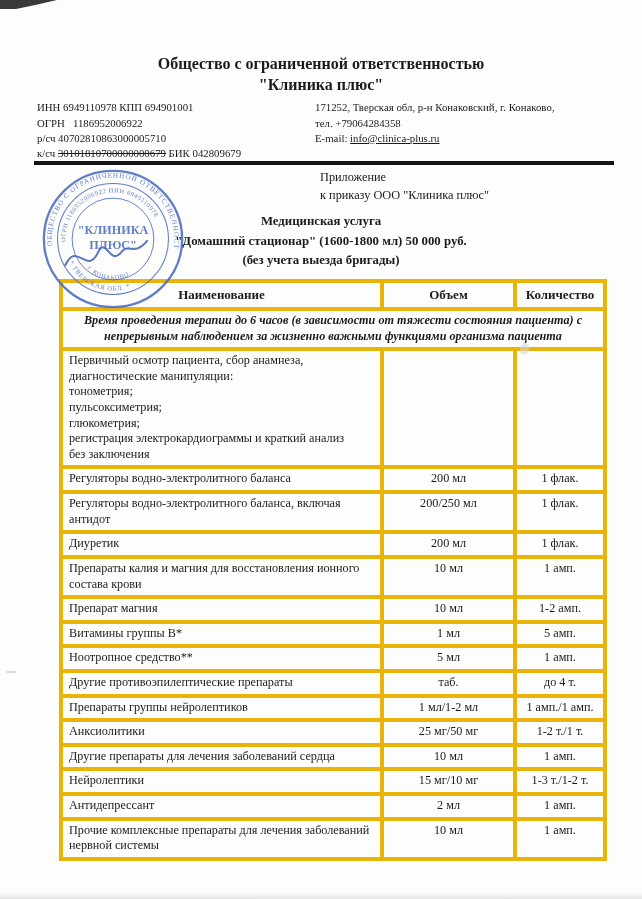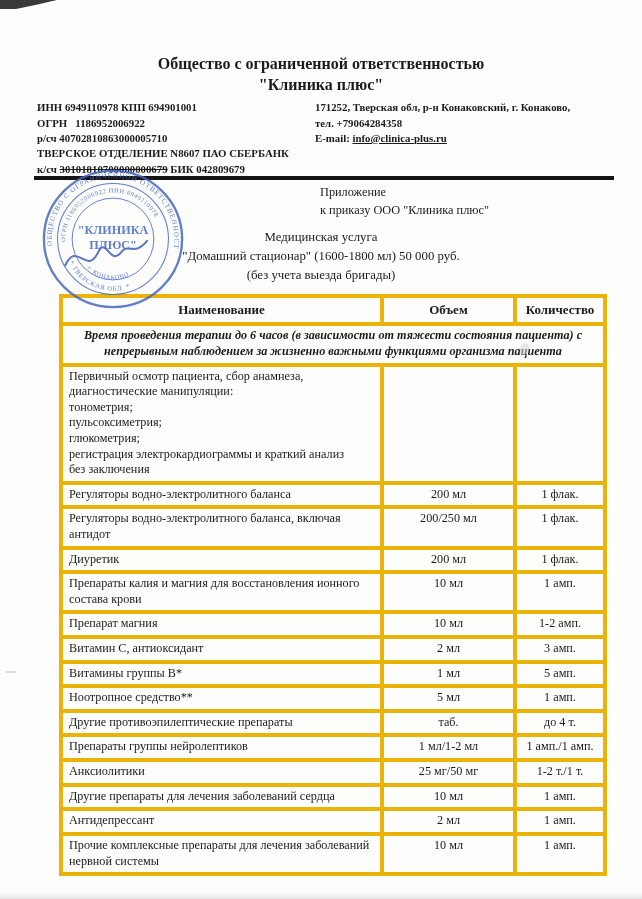--- a/index.html
+++ b/index.html
@@ -12,32 +12,32 @@
   .corner-mark { position:absolute; top:0; left:0; width:57px; height:9px;
     background:#3a3a3a; clip-path:polygon(0 0,100% 0,62% 55%,28% 100%,0 100%); }
   .bottom-edge { position:absolute; bottom:0; left:0; width:100%; height:7px;
     background:linear-gradient(to bottom, rgba(222,222,220,0), #e4e4e2); }
   .margin-dash { position:absolute; left:6px; top:671px; width:10px; height:2px; background:#dcdcdc; }
   .smudge { position:absolute; left:520px; top:343px; width:9px; height:12px;
     background:#d6d6d8; border-radius:50% 40% 55% 45%; opacity:.55; transform:rotate(14deg); }
 
   .titles { text-align:center; padding-top:53px; font-weight:bold; font-size:16px; line-height:1.32; }
 
-  .requisites { display:flex; padding:5px 26px 0 37px; font-size:10.8px; line-height:1.42;font-weight:bold; }
+  .requisites { display:flex; padding:5px 26px 0 37px; font-size:10.8px; line-height:1.42; }
   .req-left  { width:278px; }
   .req-right { flex:1; }
   .req-line  { white-space:pre; }
   .strike    { text-decoration:line-through; text-decoration-thickness:1px; }
   .email-link{ text-decoration:underline; color:#1b1b1b; cursor:pointer; }
 
   .rule { margin:-1px 28px 0 34px; height:4px; background:#141414; }
 
   .appendix { margin:3px 0 4px 320px; font-size:12.3px; line-height:1.5; }
 
-  .service { text-align:center; font-weight:normal; font-size:12.8px; line-height:1.5; margin-top:8px; }
+  .service { text-align:center; font-weight:bold; font-size:12.8px; line-height:1.5; margin-top:8px; }
 
   .stamp { position:absolute; left:38px; top:166px; width:150px; height:146px; opacity:.85; pointer-events:none; }
 
   table.price { margin:9px 0 0 59px; width:544px; border-collapse:collapse; table-layout:fixed; }
   table.price th, table.price td { border:4px solid #eab308; }
   table.price thead th { font-size:13px; font-weight:bold; padding:4px 2px; text-align:center; }
   .note-cell { font-weight:bold; font-style:italic; text-align:center;
     font-size:12.6px; padding:4px 4px 5px; line-height:1.32; }
   table.price tbody td { font-size:12.2px; padding:2px 6px 3px; vertical-align:top; line-height:1.28; }
   td.name { white-space:pre-line; }
@@ -54,21 +54,20 @@
 <div class="titles">
   <div>Общество с ограниченной ответственностью</div>
   <div>"Клиника плюс"</div>
 </div>
 
 <div class="requisites">
   <div class="req-left">
     <div class="req-line">ИНН 6949110978 КПП 694901001</div>
     <div class="req-line">ОГРН   1186952006922</div>
     <div class="req-line">р/сч 40702810863000005710</div>
-    <div class="req-line">ТВЕРСКОЕ ОТДЕЛЕНИЕ N8607 ПАО СБЕРБАНК</div>
     <div class="req-line"><span>к/сч </span><span class="strike">30101810700000000679</span><span> БИК 042809679</span></div>
   </div>
   <div class="req-right">
     <div class="req-line">171252, Тверская обл, р-н Конаковский, г. Конаково,</div>
     <div class="req-line">тел. +79064284358</div>
     <div class="req-line"><span>E-mail: </span><span class="email-link">info@clinica-plus.ru</span></div>
   </div>
 </div>
 
 <div class="rule"></div>
@@ -154,25 +153,20 @@
     <td class="name">Препараты калия и магния для восстановления ионного состава крови</td>
     <td class="c">10 мл</td>
     <td class="c">1 амп.</td>
   </tr>
       <tr>
     <td class="name">Препарат магния</td>
     <td class="c">10 мл</td>
     <td class="c">1-2 амп.</td>
   </tr>
       <tr>
-    <td class="name">Витамин С, антиоксидант</td>
-    <td class="c">2 мл</td>
-    <td class="c">3 амп.</td>
-  </tr>
-      <tr>
     <td class="name">Витамины группы В*</td>
     <td class="c">1 мл</td>
     <td class="c">5 амп.</td>
   </tr>
       <tr>
     <td class="name">Ноотропное средство**</td>
     <td class="c">5 мл</td>
     <td class="c">1 амп.</td>
   </tr>
       <tr>
@@ -189,20 +183,25 @@
     <td class="name">Анксиолитики</td>
     <td class="c">25 мг/50 мг</td>
     <td class="c">1-2 т./1 т.</td>
   </tr>
       <tr>
     <td class="name">Другие препараты для лечения заболеваний сердца</td>
     <td class="c">10 мл</td>
     <td class="c">1 амп.</td>
   </tr>
       <tr>
+    <td class="name">Нейролептики</td>
+    <td class="c">15 мг/10 мг</td>
+    <td class="c">1-3 т./1-2 т.</td>
+  </tr>
+      <tr>
     <td class="name">Антидепрессант</td>
     <td class="c">2 мл</td>
     <td class="c">1 амп.</td>
   </tr>
       <tr>
     <td class="name">Прочие комплексные препараты для лечения заболеваний нервной системы</td>
     <td class="c">10 мл</td>
     <td class="c">1 амп.</td>
   </tr>
     </tbody>

